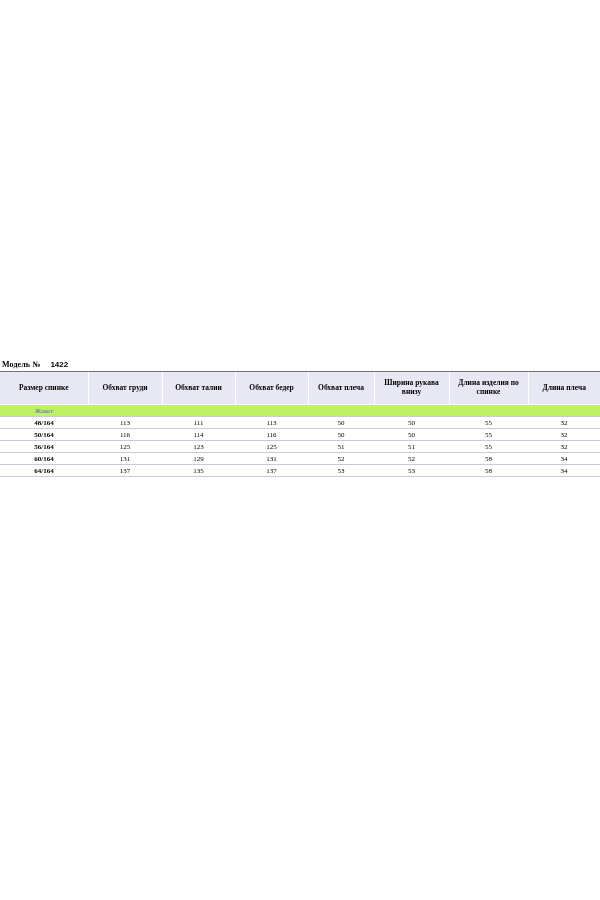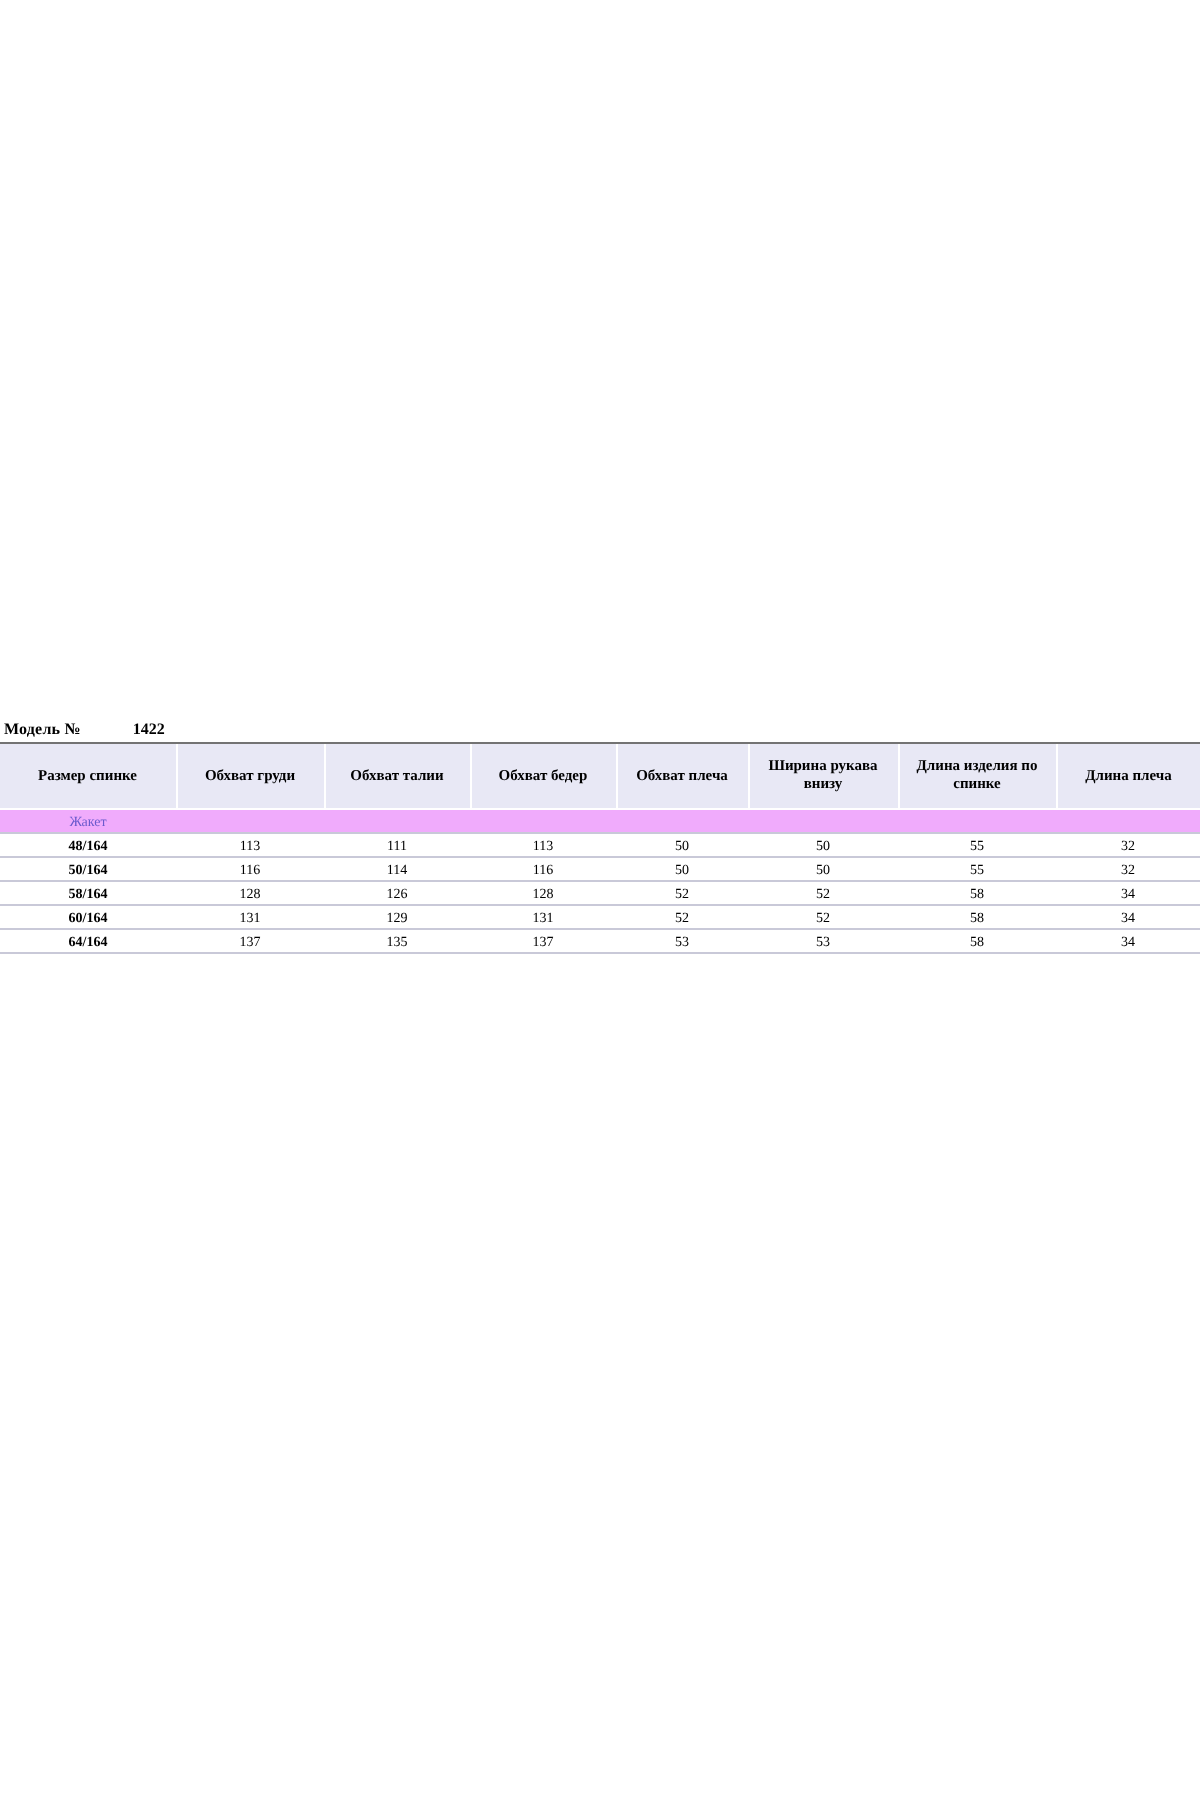--- a/index.html
+++ b/index.html
@@ -30,22 +30,22 @@
   }
   .model-label {
     font-size: 8px;
     font-weight: bold;
     font-family: "Liberation Serif", serif;
     letter-spacing: 0.1px;
   }
   .model-value {
     font-size: 8px;
     font-weight: bold;
-    margin-left: 26px;
-    font-family: Liberation Serif, serif;
+    margin-left: 10px;
+    font-family: Liberation Sans, sans-serif;
   }
   table.size-table {
     border-collapse: collapse;
     width: 600px;
     table-layout: fixed;
   }
   table.size-table th {
     background: #e8e8f5;
     font-size: 7.5px;
     font-weight: bold;
@@ -55,21 +55,21 @@
     vertical-align: middle;
     height: 30px;
     line-height: 1.15;
     border-right: 1px solid #ffffff;
     border-bottom: 1px solid #ffffff;
     padding: 1px 2px;
   }
   table.size-table th:last-child { border-right: none; text-align: center; }
 
   tr.group-row td {
-    background: #f0abfc;
+    background: #bef264;
     border-bottom: 1px solid #b9b9cf;
   }
   .group-label {
     color: #6a5acd;
     font-size: 8px;
     font-weight: normal;
     font-family: "Liberation Serif", serif;
     text-align: left;
     padding-left: 2px;
   }
@@ -155,28 +155,28 @@
         <td class="size-cell">50/164</td>
         <td>116</td>
         <td>114</td>
         <td>116</td>
         <td>50</td>
         <td>50</td>
         <td>55</td>
         <td>32</td>
       </tr>
       <tr class="data-row">
-        <td class="size-cell">58/164</td>
-        <td>128</td>
-        <td>126</td>
-        <td>128</td>
-        <td>52</td>
-        <td>52</td>
-        <td>58</td>
-        <td>34</td>
+        <td class="size-cell">56/164</td>
+        <td>125</td>
+        <td>123</td>
+        <td>125</td>
+        <td>51</td>
+        <td>51</td>
+        <td>55</td>
+        <td>32</td>
       </tr>
       <tr class="data-row">
         <td class="size-cell">60/164</td>
         <td>131</td>
         <td>129</td>
         <td>131</td>
         <td>52</td>
         <td>52</td>
         <td>58</td>
         <td>34</td>

